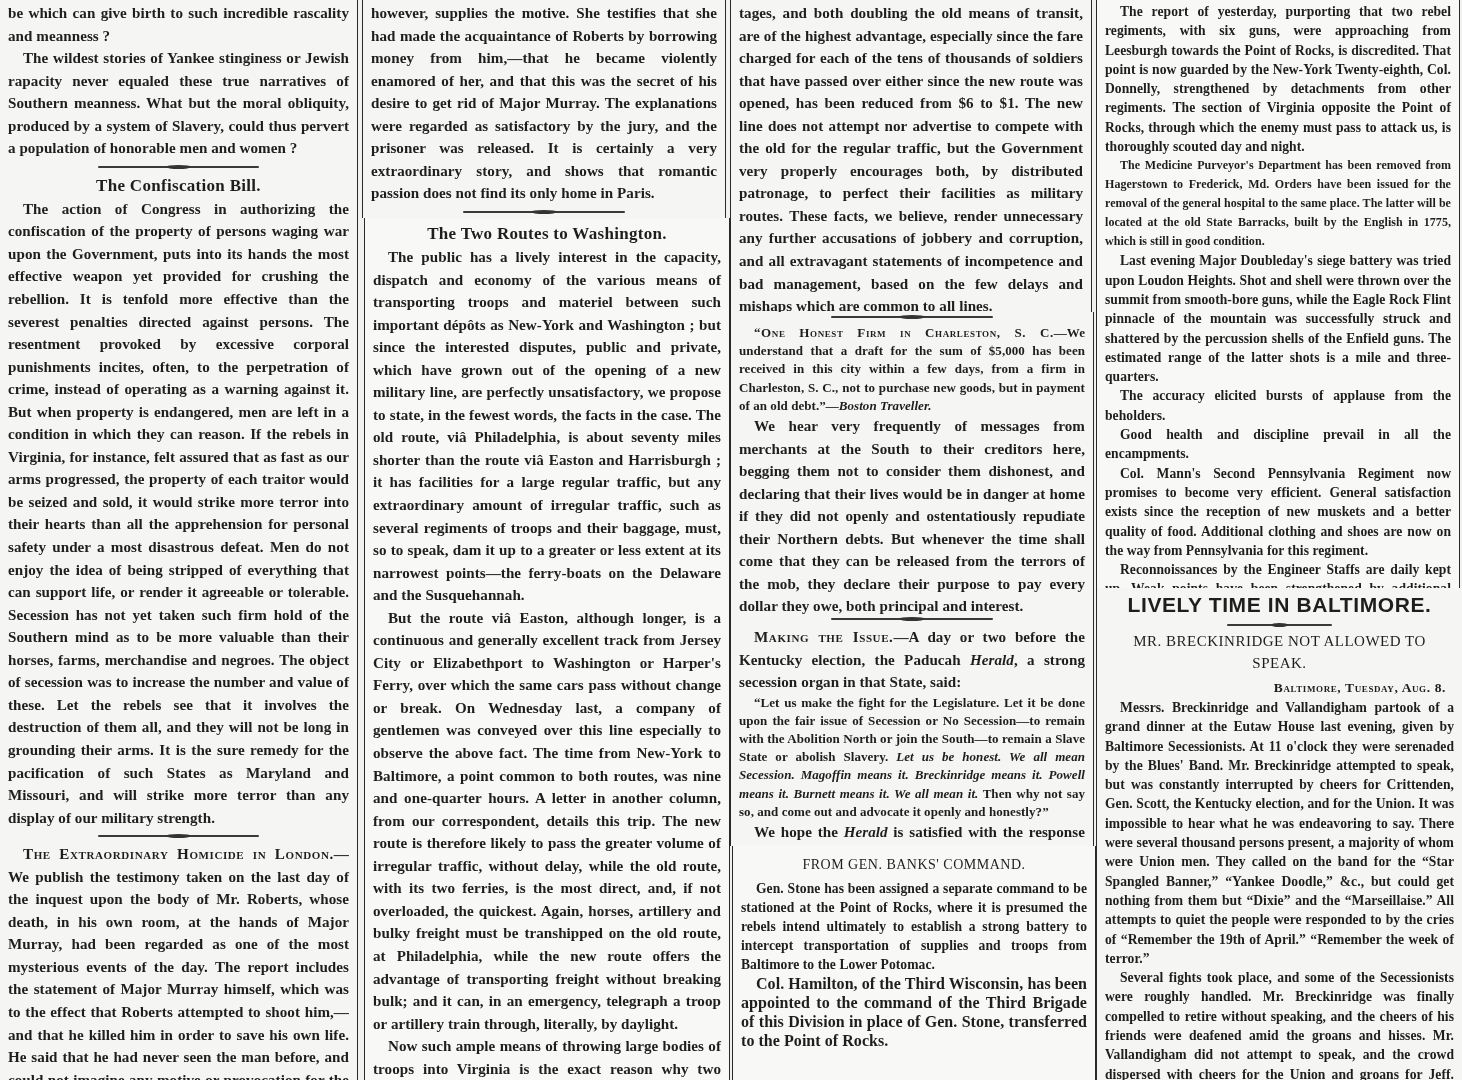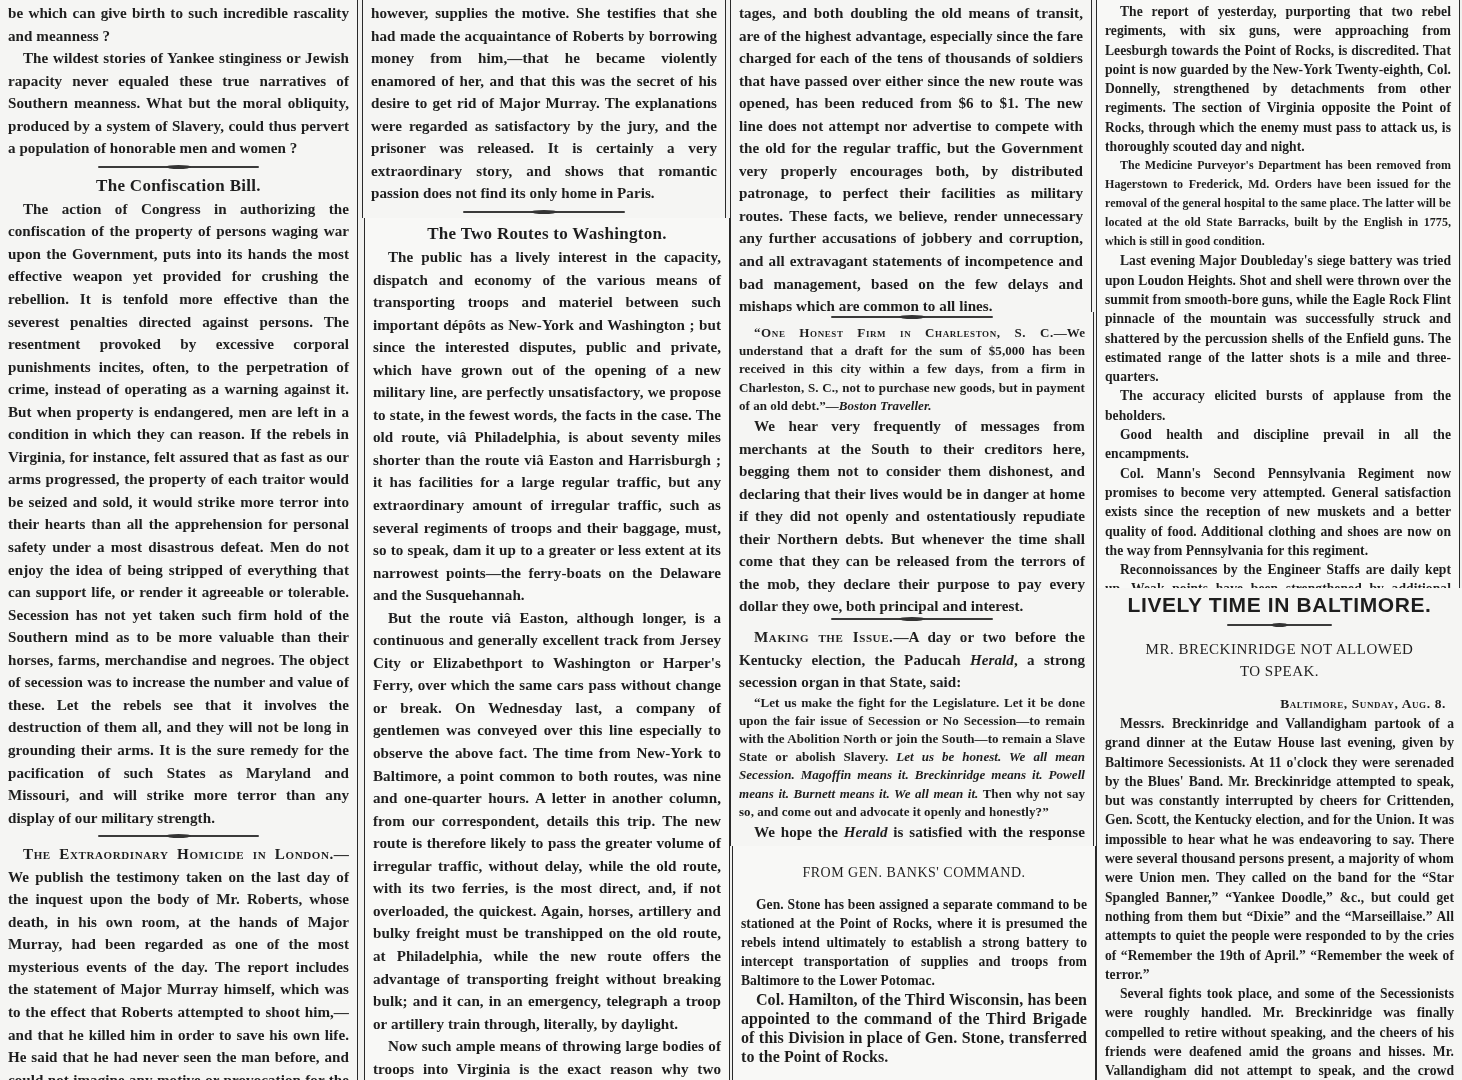--- a/index.html
+++ b/index.html
@@ -28,21 +28,21 @@
   }
   p.noindent { text-indent:0; }
   p.small { font-size:13px; line-height:18.2px; }
   .sc { font-variant:small-caps; letter-spacing:0.6px; }
   .it { font-style:italic; }
   h2 {
     margin:2px 0 0 0; font-size:17px; line-height:24px; text-align:center;
     font-weight:bold; letter-spacing:0.3px;
   }
   h3.caps {
-    margin:12px; font-size:14px; line-height:21px; text-align:center; font-weight:normal;
+    margin:4px; font-size:14px; line-height:21px; text-align:center; font-weight:normal;
     letter-spacing:0.5px;
   }
   h1.big {
     margin:0; font-size:21px; line-height:30px; text-align:center;
     font-family:"Liberation Sans", "DejaVu Sans", sans-serif; font-weight:bold;
     letter-spacing:0.6px;
   }
   .rule {
     height:2px; width:47%; margin:6px auto 6px auto; background:#3a3a3a;
     border-radius:2px; position:relative;
@@ -121,28 +121,28 @@
 </div>
 
 <div class="col" style="left:1096px; width:366px;">
   <div class="clip light" style="left:0; top:0; width:364px; height:588px;">
     <div class="pad" style="padding-top:2px;">
       <p class="small" style="font-size:13.6px;line-height:19.3px;">The report of yesterday, purporting that two rebel regiments, with six guns, were approaching from Leesburgh towards the Point of Rocks, is discredited. That point is now guarded by the New-York Twenty-eighth, Col. Donnelly, strengthened by detachments from other regiments. The section of Virginia opposite the Point of Rocks, through which the enemy must pass to attack us, is thoroughly scouted day and night.</p>
       <p class="small" style="font-size:12px;line-height:19px;">The Medicine Purveyor's Department has been removed from Hagerstown to Frederick, Md. Orders have been issued for the removal of the general hospital to the same place. The latter will be located at the old State Barracks, built by the English in 1775, which is still in good condition.</p>
       <p class="small" style="font-size:13.6px;line-height:19.3px;">Last evening Major Doubleday's siege battery was tried upon Loudon Heights. Shot and shell were thrown over the summit from smooth-bore guns, while the Eagle Rock Flint pinnacle of the mountain was successfully struck and shattered by the percussion shells of the Enfield guns. The estimated range of the latter shots is a mile and three-quarters.</p>
       <p class="small" style="font-size:13.6px;line-height:19.3px;">The accuracy elicited bursts of applause from the beholders.</p>
       <p class="small" style="font-size:13.6px;line-height:19.3px;">Good health and discipline prevail in all the encampments.</p>
-      <p class="small" style="font-size:13.6px;line-height:19.3px;">Col. Mann's Second Pennsylvania Regiment now promises to become very attempted. General satisfaction exists since the reception of new muskets and a better quality of food. Additional clothing and shoes are now on the way from Pennsylvania for this regiment.</p>
+      <p class="small" style="font-size:13.6px;line-height:19.3px;">Col. Mann's Second Pennsylvania Regiment now promises to become very efficient. General satisfaction exists since the reception of new muskets and a better quality of food. Additional clothing and shoes are now on the way from Pennsylvania for this regiment.</p>
       <p class="small" style="font-size:13.6px;line-height:19.3px;">Reconnoissances by the Engineer Staffs are daily kept up. Weak points have been strengthened by additional forces.</p>
 
     </div>
   </div>
   <div class="clip" style="left:0; top:588px; width:366px; height:492px; border-right:none;">
     <div class="pad" style="padding-top:2px;">
       <h1 class="big">LIVELY TIME IN BALTIMORE.</h1>
       <div class="rule" style="width:30%; margin:4px auto;"></div>
       <h3 class="caps" style="font-size:15px;line-height:22px;padding:0 20px;">MR. BRECKINRIDGE NOT ALLOWED TO SPEAK.</h3>
-      <div class="dateline sc">Baltimore, Sunday, Aug. 8.</div>
+      <div class="dateline sc">Baltimore, Tuesday, Aug. 8.</div>
       <p class="small" style="font-size:13.6px;line-height:19.3px;">Messrs. Breckinridge and Vallandigham partook of a grand dinner at the Eutaw House last evening, given by Baltimore Secessionists. At 11 o'clock they were serenaded by the Blues' Band. Mr. Breckinridge attempted to speak, but was constantly interrupted by cheers for Crittenden, Gen. Scott, the Kentucky election, and for the Union. It was impossible to hear what he was endeavoring to say. There were several thousand persons present, a majority of whom were Union men. They called on the band for the “Star Spangled Banner,” “Yankee Doodle,” &amp;c., but could get nothing from them but “Dixie” and the “Marseillaise.” All attempts to quiet the people were responded to by the cries of “Remember the 19th of April.” “Remember the week of terror.”</p>
       <p class="small" style="font-size:13.6px;line-height:19.3px;">Several fights took place, and some of the Secessionists were roughly handled. Mr. Breckinridge was finally compelled to retire without speaking, and the cheers of his friends were deafened amid the groans and hisses. Mr. Vallandigham did not attempt to speak, and the crowd dispersed with cheers for the Union and groans for Jeff. Davis, interrupted by counter cheers and hisses.</p>
     </div>
   </div>
 </div>
 
 </body></html>

